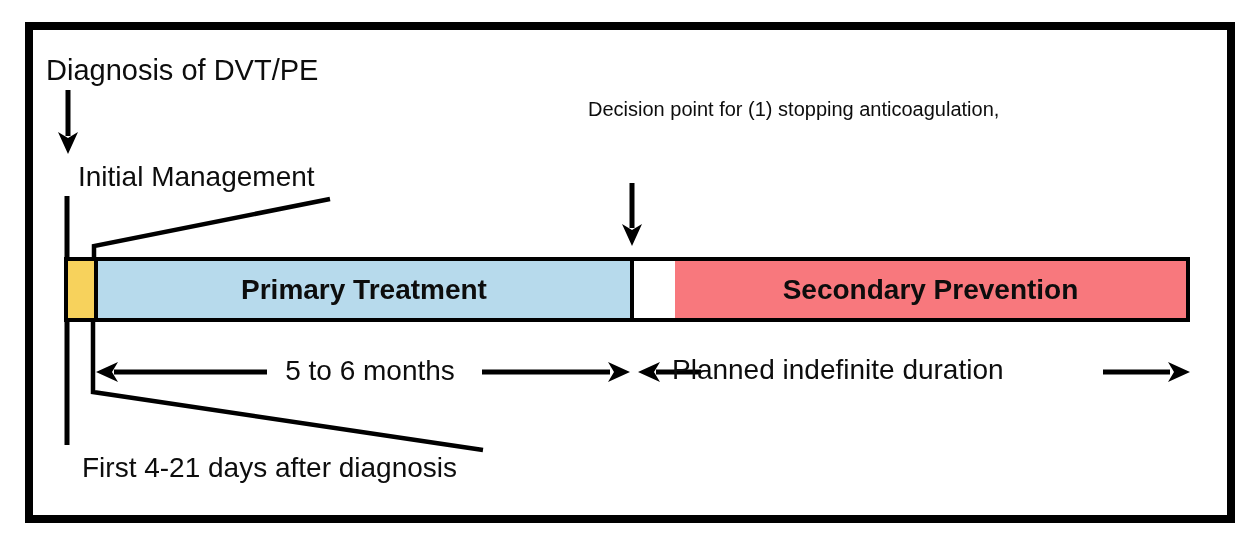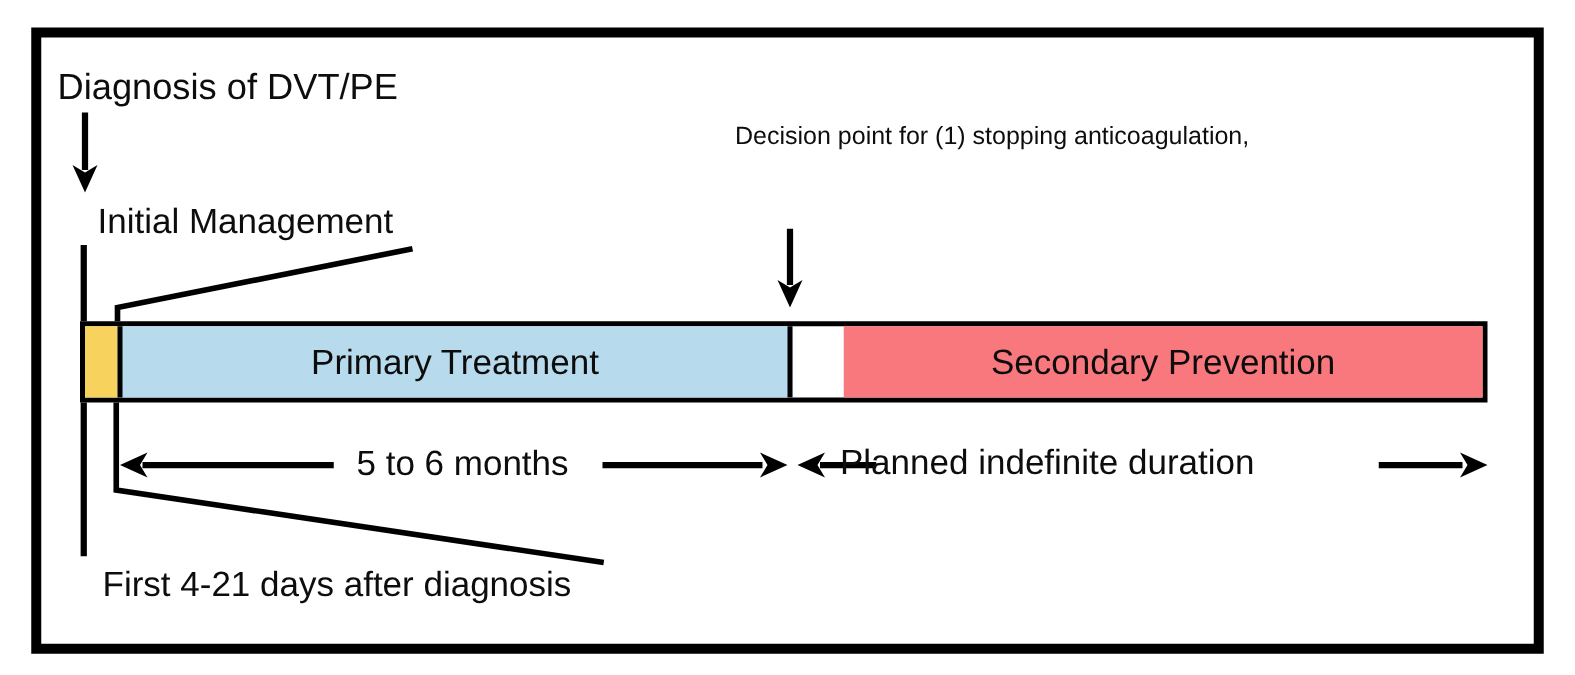--- a/index.html
+++ b/index.html
@@ -26,20 +26,21 @@
   .lbl-months{left:250px;top:355px;width:240px;text-align:center;}
   .lbl-planned{left:672px;top:354px;}
   .lbl-firstdays{left:82px;top:452px;}
   .bar{
     position:absolute;left:64px;top:257px;
     width:1126px;height:65px;
     border:4px solid #000;
     box-sizing:border-box;
     display:flex;
     background:#fff;
+    font-weight:bold;
   }
   .seg{height:100%;box-sizing:border-box;display:flex;align-items:center;justify-content:center;}
   .seg-yellow{flex:0 0 26px;}
   .seg-blue{flex:0 0 540px;border-left:4px solid #000;border-right:4px solid #000;}
   .seg-red{flex:1 1 auto;}
   .seg span{font-size:28px;white-space:nowrap;}
   svg .stroke{stroke:#000;fill:none;}
   svg .fill{fill:#000;stroke:none;}
 </style>
 </head>

